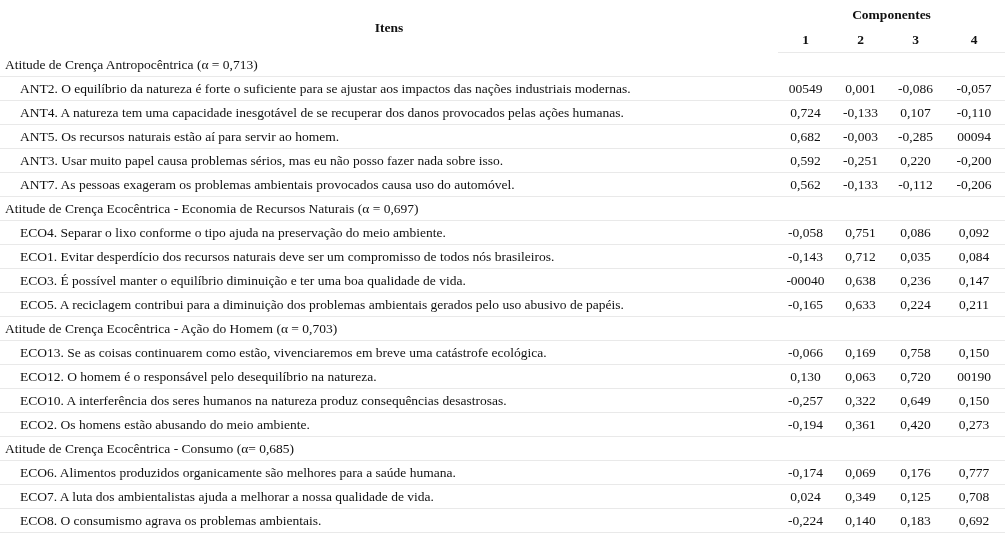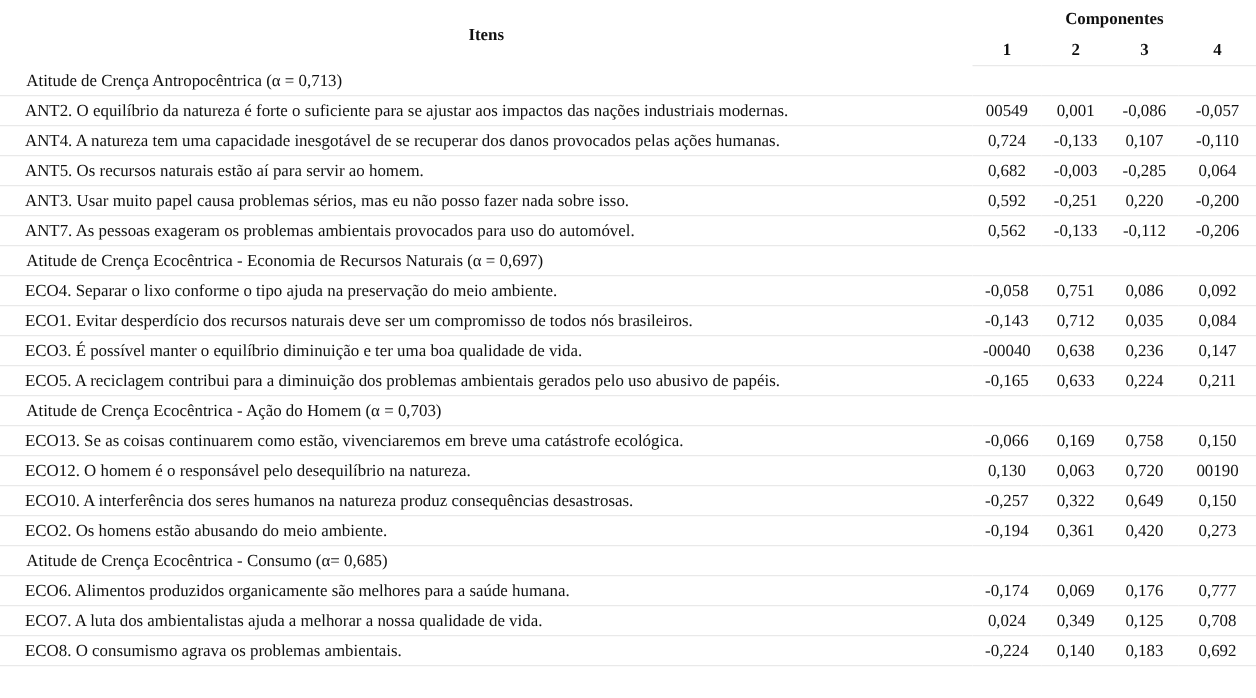--- a/index.html
+++ b/index.html
@@ -39,21 +39,21 @@
     text-align: center;
     padding: 4px 2px;
   }
   thead tr.head-top th { border: none; }
   thead tr.head-cols th { border-bottom: 1px solid #e9e9e9; }
 
   tbody tr { border-bottom: 1px solid #e9e9e9; }
 
   td.section-title {
     text-align: left;
-    padding-left: 21px;
+    padding-left: 5px;
     white-space: nowrap;
     overflow: hidden;
   }
   td.item-cell {
     text-align: left;
     padding-left: 20px;
     white-space: nowrap;
     overflow: hidden;
   }
   td.value-cell {
@@ -101,31 +101,31 @@
           <td class="value-cell">0,724</td>
           <td class="value-cell">-0,133</td>
           <td class="value-cell">0,107</td>
           <td class="value-cell">-0,110</td>
         </tr>
         <tr>
           <td class="item-cell">ANT5. Os recursos naturais estão aí para servir ao homem.</td>
           <td class="value-cell">0,682</td>
           <td class="value-cell">-0,003</td>
           <td class="value-cell">-0,285</td>
-          <td class="value-cell">0,064</td>
+          <td class="value-cell">00094</td>
         </tr>
         <tr>
           <td class="item-cell">ANT3. Usar muito papel causa problemas sérios, mas eu não posso fazer nada sobre isso.</td>
           <td class="value-cell">0,592</td>
           <td class="value-cell">-0,251</td>
           <td class="value-cell">0,220</td>
           <td class="value-cell">-0,200</td>
         </tr>
         <tr>
-          <td class="item-cell">ANT7. As pessoas exageram os problemas ambientais provocados para uso do automóvel.</td>
+          <td class="item-cell">ANT7. As pessoas exageram os problemas ambientais provocados causa uso do automóvel.</td>
           <td class="value-cell">0,562</td>
           <td class="value-cell">-0,133</td>
           <td class="value-cell">-0,112</td>
           <td class="value-cell">-0,206</td>
         </tr>
         <tr>
           <td colspan="5" class="section-title">Atitude de Crença Ecocêntrica - Economia de Recursos Naturais (α = 0,697)</td>
         </tr>
         <tr>
           <td class="item-cell">ECO4. Separar o lixo conforme o tipo ajuda na preservação do meio ambiente.</td>

